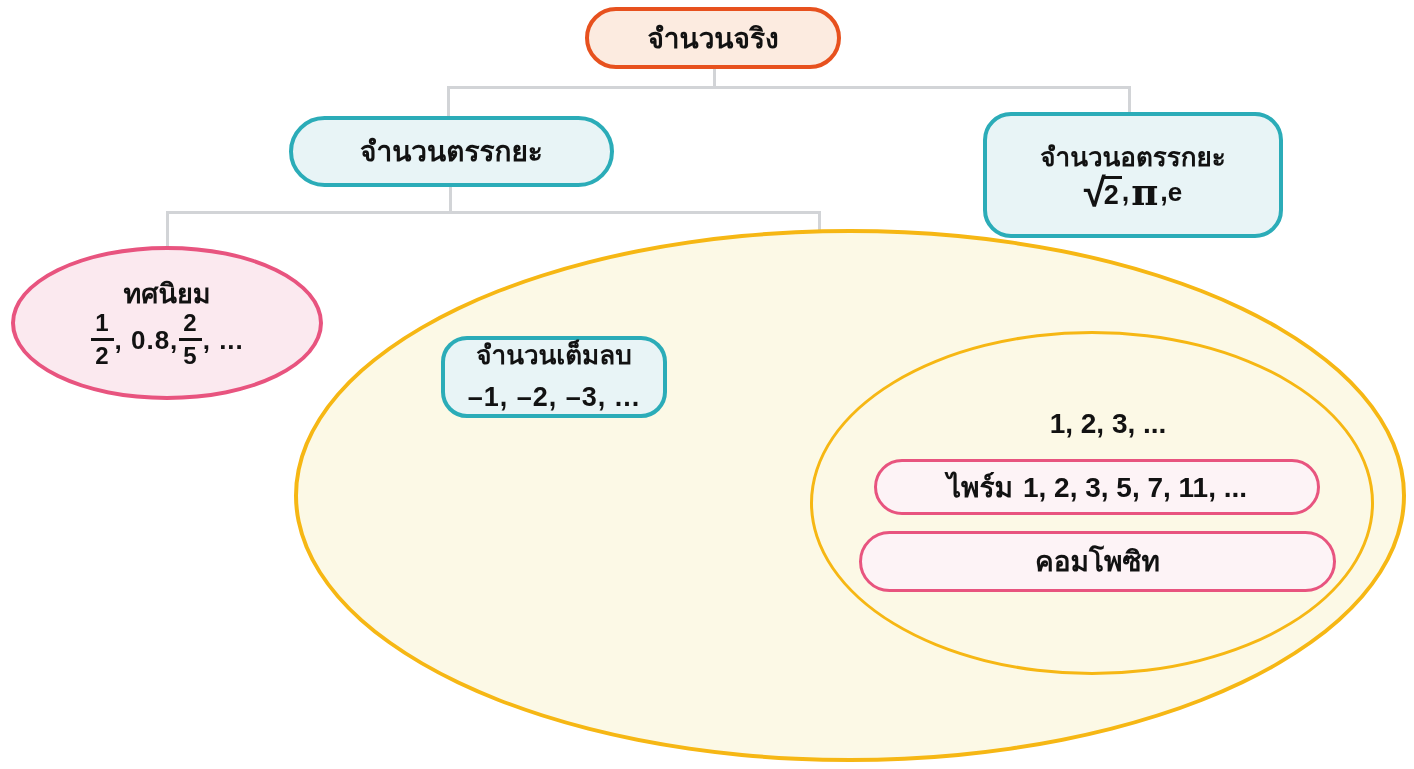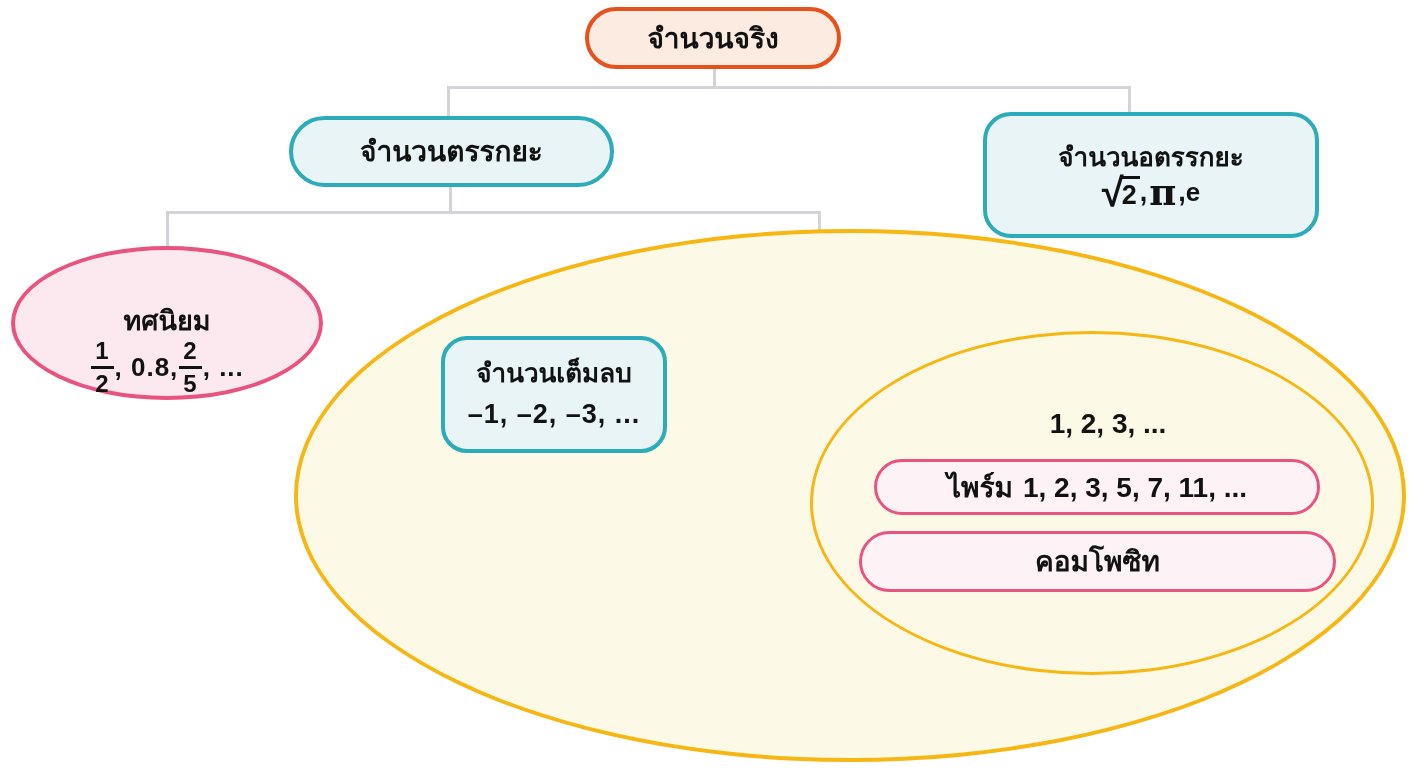--- a/index.html
+++ b/index.html
@@ -37,35 +37,34 @@
     font-size: 28px;
   }
   .box-rational {
     left: 289px; top: 116px; width: 325px; height: 71px;
     border: 4px solid var(--teal, #2bacb8);
     background: var(--teal-fill, #e8f4f6);
     border-radius: 36px;
     font-size: 28px;
   }
   .box-irrational {
-    left: 983px; top: 112px; width: 336px; height: 126px;
+    left: 983px; top: 112px; width: 300px; height: 126px;
     border: 4px solid var(--teal, #2bacb8);
     background: var(--teal-fill, #e8f4f6);
     border-radius: 28px;
     font-size: 26px;
     gap: 2px;
   }
   .ellipse-decimal {
     left: 11px; top: 246px; width: 312px; height: 154px;
     border: 4px solid var(--pink, #e8547f);
     background: var(--pink-fill, #fbe9ef);
     border-radius: 50%;
     font-size: 27px;
     gap: 0;
-    justify-content: flex-end;
   }
   .ellipse-integer {
     position: absolute;
     left: 294px; top: 229px; width: 1112px; height: 533px;
     box-sizing: border-box;
     border: 4px solid var(--gold, #f6b714);
     background: var(--gold-fill, #fcf9e6);
     border-radius: 50%;
   }
   .ellipse-positive {
@@ -78,21 +77,21 @@
   }
   .label-abs {
     position: absolute;
     text-align: center;
     line-height: 1.2;
   }
   .label-integer { left: 706px; top: 277px; width: 300px; font-size: 29px; }
   .label-positive { left: 958px; top: 364px; width: 300px; font-size: 29px; }
   .label-positive-ex { left: 958px; top: 407px; width: 300px; font-size: 28px; }
   .box-negative {
-    left: 441px; top: 336px; width: 226px; height: 117px;
+    left: 441px; top: 336px; width: 226px; height: 82px;
     border: 4px solid var(--teal, #2bacb8);
     background: var(--teal-fill, #e8f4f6);
     border-radius: 26px;
     font-size: 26px;
     gap: 9px;
   }
   .box-zero {
     left: 696px; top: 336px; width: 125px; height: 117px;
     border: 4px solid var(--teal, #2bacb8);
     background: var(--teal-fill, #e8f4f6);

